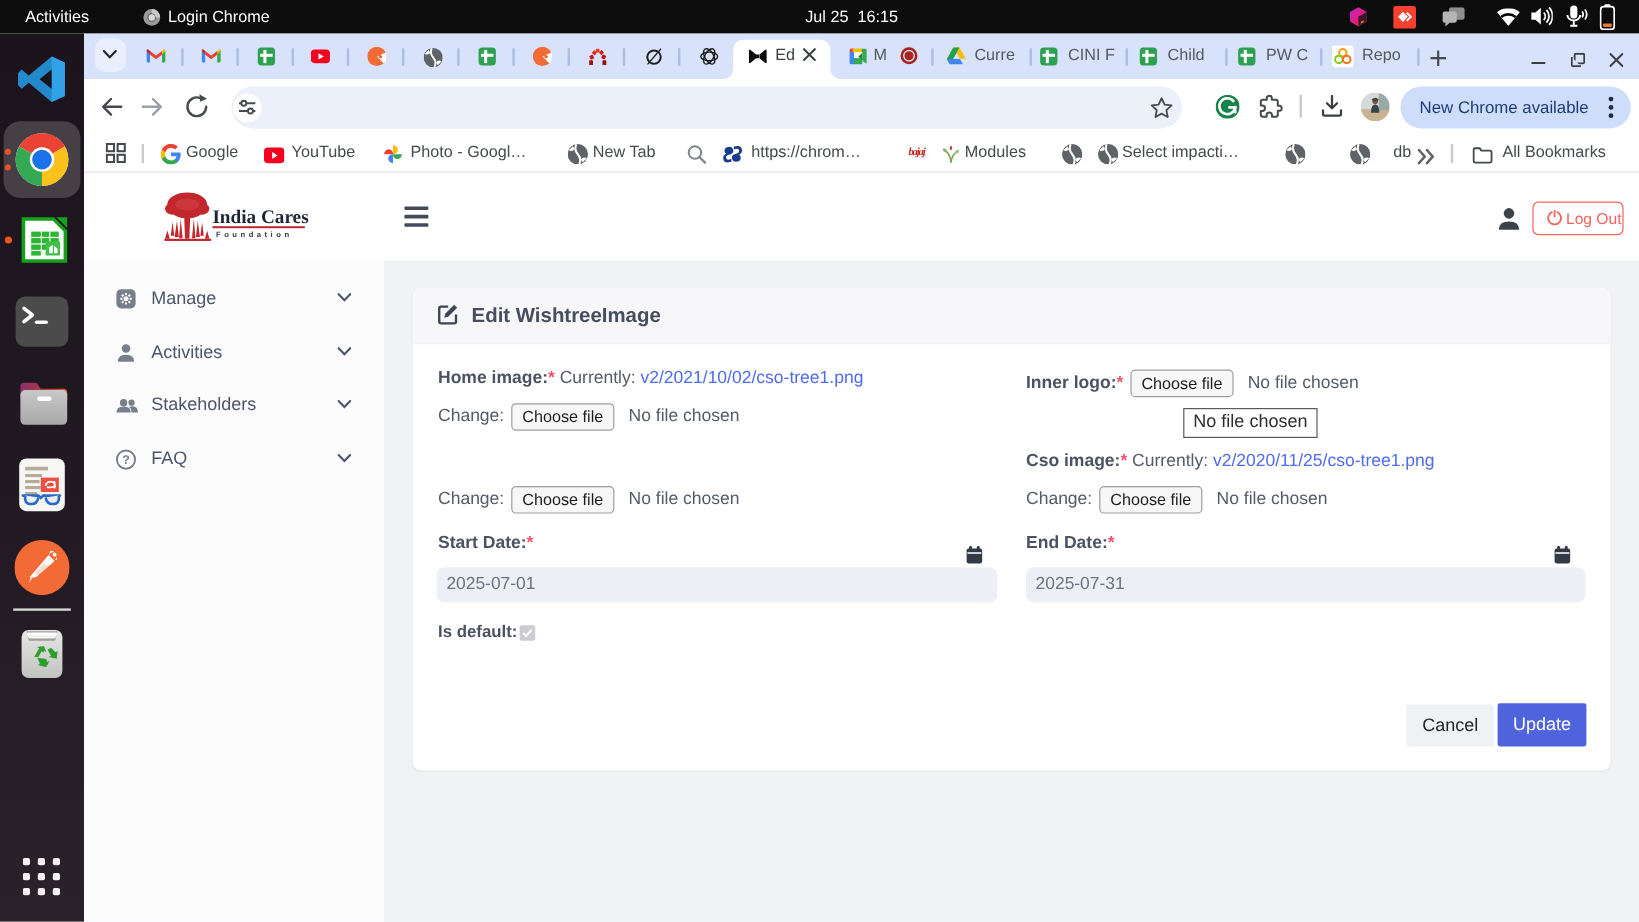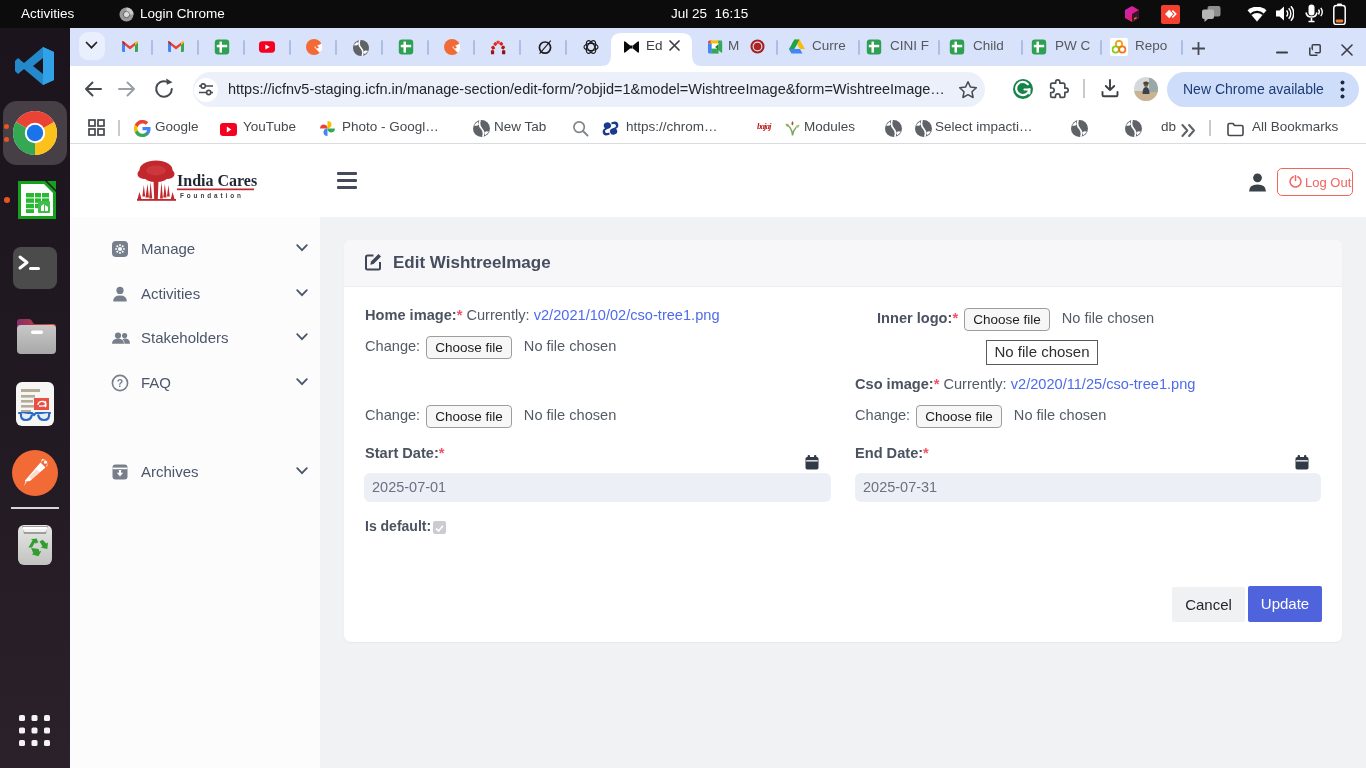--- a/index.html
+++ b/index.html
@@ -18,21 +18,21 @@
   .tabtxt{position:absolute;top:10px;font-size:13.5px;color:#55585e;white-space:nowrap;overflow:hidden;}
   #toolbar{position:absolute;left:70px;top:66px;width:1296px;height:46px;background:#fff;}
   #omnibox{position:absolute;left:123px;top:6px;width:792px;height:35px;background:#ecf0fa;border-radius:18px;}
   #bookbar{position:absolute;left:70px;top:112px;width:1296px;height:31px;background:#fff;border-bottom:1px solid #d9dbdf;}
   .bmtxt{position:absolute;top:7px;font-size:13.5px;color:#454a4f;white-space:nowrap;}
   .bmic{position:absolute;top:7px;width:17px;height:17px;}
   
   #pagehead{position:absolute;left:70px;top:144px;width:1296px;height:73px;background:#fff;}
   #sidebar{position:absolute;left:70px;top:217px;width:250px;height:551px;background:#fcfcfd;}
   #content{position:absolute;left:320px;top:217px;width:1046px;height:551px;background:#f1f2f4;}
-  .navitem{position:absolute;left:0;width:250px;height:24px;margin-left:15px;}
+  .navitem{position:absolute;left:0;width:250px;height:24px;}
   .navitem .lbl{position:absolute;left:56px;top:2px;font-size:15px;color:#4c566b;}
   .navitem svg.ic{position:absolute;left:26px;top:2px;}
   .navitem svg.chev{position:absolute;left:211px;top:6px;}
   #card{position:absolute;left:24px;top:23px;width:998px;height:402px;background:#fff;
      border-radius:7px;box-shadow:0 1px 2px rgba(60,60,90,.06);}
   #cardhead{position:absolute;left:0;top:0;width:998px;height:46px;background:#f7f7f9;
      border-bottom:1px solid #ebedf1;border-radius:7px 7px 0 0;}
   #cardhead .t{position:absolute;left:49px;top:13px;font-size:17px;font-weight:700;color:#454d5e;}
   .flabel{font-weight:700;color:#4b5260;}
   .frow{position:absolute;font-size:14.6px;color:#545b66;white-space:nowrap;}
@@ -412,21 +412,20 @@
   </svg>
   <div id="omnibox">
     <div class="abs" style="left:0.5px;top:5.5px;width:24px;height:24px;border-radius:50%;background:#fff;"></div>
     <svg class="abs" style="left:5.5px;top:11px" width="14" height="13" viewBox="0 0 14 13">
       <g stroke="#474b50" stroke-width="1.6" fill="none">
         <path d="M0 3 2 3 M6.5 3 14 3 M0 9.5 7.5 9.5 M12 9.5 14 9.5"></path>
         <circle cx="4.2" cy="3" r="2.1" fill="#fff"></circle>
         <circle cx="9.7" cy="9.5" r="2.1" fill="#fff"></circle>
       </g>
     </svg>
-    <div class="abs" style="left:35px;top:8.5px;width:715px;overflow:hidden;font-size:14.5px;color:#23252a;white-space:nowrap;">https://icfnv5-staging.icfn.in/manage-section/edit-form/?objid=1&amp;model=WishtreeImage&amp;form=WishtreeImage…</div>
     <svg class="abs" style="left:765px;top:7.5px" width="20" height="20" viewBox="0 0 20 20">
       <path d="M10 1.8 12.5 7.1 18.3 7.8 14 11.8 15.1 17.5 10 14.7 4.9 17.5 6 11.8 1.7 7.8 7.5 7.1Z" fill="none" stroke="#474b50" stroke-width="1.5" stroke-linejoin="round"></path>
     </svg>
   </div>
   <svg class="abs" style="left:943px;top:13px" width="20" height="20" viewBox="0 0 20 20">
     <circle cx="10" cy="10" r="10" fill="#15834a"></circle>
     <path d="M14.8 5.2 A6.6 6.6 0 1 0 16.3 10.5 L11.5 10.5" stroke="#fff" stroke-width="2.2" fill="none" stroke-linecap="round"></path>
     <path d="M16.3 10.3 16.3 14.5" stroke="#fff" stroke-width="2.2" stroke-linecap="round"></path>
   </svg>
   <svg class="abs" style="left:979px;top:13px" width="20" height="20" viewBox="0 0 24 24">
@@ -609,44 +608,33 @@
   <div class="navitem" style="top:155px">
     <svg class="ic" width="18" height="18" viewBox="0 0 18 18">
       <circle cx="9" cy="9" r="7.6" fill="none" stroke="#787f8c" stroke-width="1.6"></circle>
       <text x="9" y="12.6" text-anchor="middle" font-size="10.5" font-weight="bold" fill="#787f8c" font-family="Liberation Sans,sans-serif">?</text>
     </svg>
     <div class="lbl">FAQ</div>
     <svg class="chev" width="12" height="8" viewBox="0 0 12 8">
         <path d="M1.2 1.2 6 6.2 10.8 1.2" stroke="#4c566b" stroke-width="1.8" fill="none" stroke-linecap="round"></path>
       </svg>
   </div>
-  <div class="navitem" style="top:244px">
-    <svg class="ic" width="18" height="18" viewBox="0 0 18 18">
-      <rect x="1.5" y="1.5" width="15" height="15" rx="3" fill="#787f8c"></rect>
-      <rect x="1.5" y="4.6" width="15" height="1.6" fill="#fcfcfd"></rect>
-      <path d="M9 13.5 5.8 9.8 7.9 9.8 7.9 7 10.1 7 10.1 9.8 12.2 9.8Z" fill="#fcfcfd"></path>
-    </svg>
-    <div class="lbl">Archives</div>
-    <svg class="chev" width="12" height="8" viewBox="0 0 12 8">
-        <path d="M1.2 1.2 6 6.2 10.8 1.2" stroke="#4c566b" stroke-width="1.8" fill="none" stroke-linecap="round"></path>
-      </svg>
-  </div>
 </div>
 <div id="content">
     <div id="card">
   <div id="cardhead">
     <svg class="abs" style="left:20px;top:12px" width="19" height="19" viewBox="0 0 19 19">
       <path d="M16 10 16 16 Q16 17.5 14.5 17.5 L3.5 17.5 Q2 17.5 2 16 L2 5 Q2 3.5 3.5 3.5 L9.5 3.5" stroke="#3f4656" stroke-width="2" fill="none"></path>
       <path d="M7 9.5 14.5 2 17 4.5 9.5 12 6.3 12.7Z" fill="#3f4656"></path>
     </svg>
     <div class="t">Edit WishtreeImage</div>
   </div>
 
   <div class="frow" style="left:21px;top:67px;"><span class="flabel">Home image:</span><span class="star">*</span> Currently: <a>v2/2021/10/02/cso-tree1.png</a></div>
-  <div class="frow" style="left:533px;top:68px;"><span class="flabel">Inner logo:</span><span class="star">*</span> <span class="filebtn">Choose file</span> No file chosen</div>
+  <div class="frow" style="left:511px;top:68px;"><span class="flabel">Inner logo:</span><span class="star">*</span> <span class="filebtn">Choose file</span> No file chosen</div>
 
   <div class="frow" style="left:21px;top:96px;">Change: <span class="filebtn">Choose file</span> No file chosen</div>
   <div class="abs" style="left:642px;top:100px;width:112px;height:25px;box-sizing:border-box;border:1.6px solid #5a5a5a;background:#fff;font-size:15px;color:#2e2e2e;line-height:22px;text-align:center;">No file chosen</div>
 
   <div class="frow" style="left:511px;top:136px;"><span class="flabel">Cso image:</span><span class="star">*</span> Currently: <a>v2/2020/11/25/cso-tree1.png</a></div>
 
   <div class="frow" style="left:21px;top:165px;">Change: <span class="filebtn">Choose file</span> No file chosen</div>
   <div class="frow" style="left:511px;top:165px;">Change: <span class="filebtn">Choose file</span> No file chosen</div>
 
   <div class="frow" style="left:21px;top:205px;"><span class="flabel">Start Date:</span><span class="star">*</span></div>

